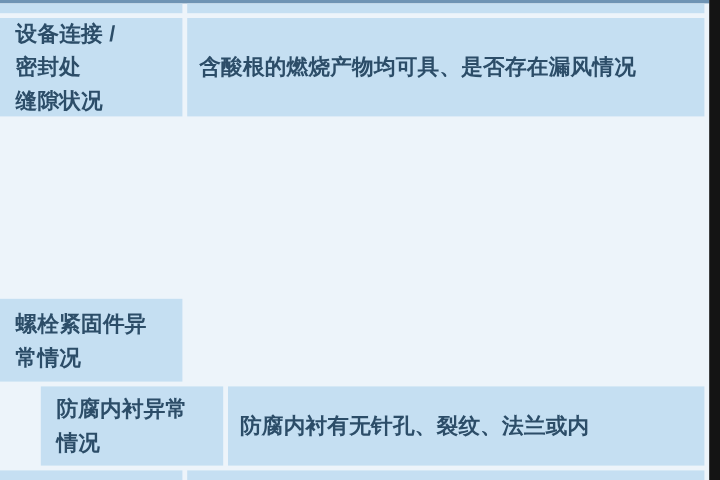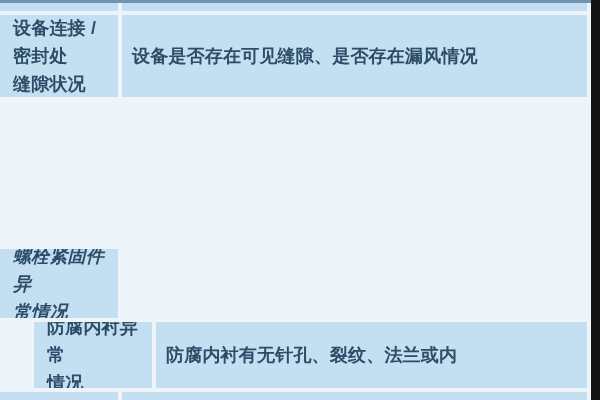--- a/index.html
+++ b/index.html
@@ -11,31 +11,31 @@
   }
   .content-col { flex:1; display:flex; flex-direction:column; min-width:0; }
   .top-edge { height:3px; background:#6f94b4; flex:none; }
   .table {
     flex:1; display:flex; flex-direction:column;
     background:#edf4fa; padding-right:4px; box-sizing:border-box; min-width:0;
   }
   .row { display:flex; column-gap:4px; flex:none; }
   .row + .row { margin-top:4px; }
   .cell { background:#c5dff2; box-sizing:border-box; display:flex; align-items:center; overflow:hidden; }
-  .label-cell { width:118px; flex:none; padding:0 9px 0 13px; }
+  .label-cell { width:152px; flex:none; padding:0 9px 0 13px; }
   .content-cell { flex:1; padding:0 8px 0 10px; min-width:0; }
   .txt {
     white-space:pre-line;
     font-size:18px; line-height:28px;
     color:#2c4d68; font-weight:600;
     letter-spacing:0.2px;
   }
   .h-r1 { height:82px; }
   .h-r2 { height:144px; }
-  .h-r3 { height:69px;font-style:italic; }
+  .h-r3 { height:69px; }
   .h-r4 { height:66px;margin-left:34px; }
   .partial-top { height:8px; margin-top:0; }
   .partial-bottom { flex:1; margin-top:4px; }
   .edge-strip { width:9px; flex:none; background:#141414; }
 </style>
 </head>
 <body>
 
 <div class="screen">
   <div class="content-col">
@@ -47,21 +47,21 @@
         <div class="cell content-cell"></div>
       </div>
 
       <div class="row h-r1">
         <div class="cell label-cell">
           <span class="txt">设备连接 /
 密封处
 缝隙状况</span>
         </div>
         <div class="cell content-cell">
-          <span class="txt">设备是否存在可见缝隙、是否存在漏风情况</span>
+          <span class="txt">含酸根的燃烧产物均可具、是否存在漏风情况</span>
         </div>
       </div>
 
       <div class="row h-r2">
       </div>
 
       <div class="row h-r3">
         <div class="cell label-cell">
           <span class="txt">螺栓紧固件异
 常情况</span>

